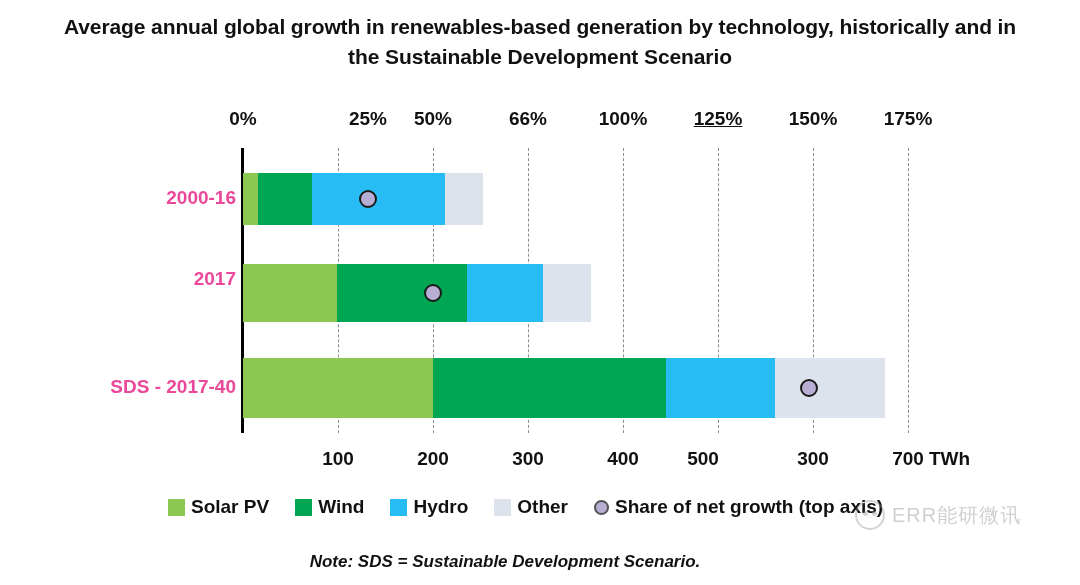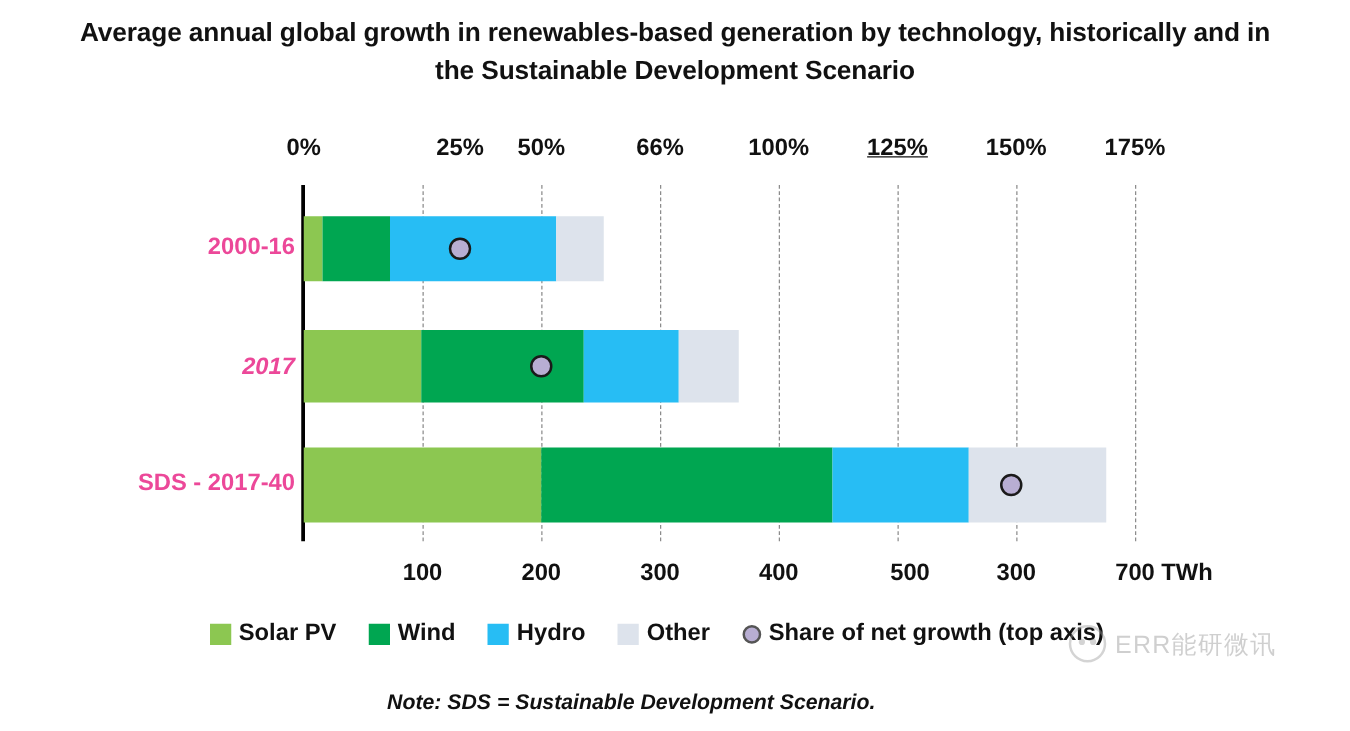--- a/index.html
+++ b/index.html
@@ -126,21 +126,21 @@
       <div class="tick-top" style="left: 623px;">100%</div>
       <div class="tick-top" style="left: 718px; text-decoration: underline;">125%</div>
       <div class="tick-top" style="left: 813px;">150%</div>
       <div class="tick-top" style="left: 908px;">175%</div>
     </div>
 
   <div class="axis-line"></div>
 
   <div class="cat-wrap" id="cat-wrap">
       <div class="cat-label" style="top: 39px;">2000-16</div>
-      <div class="cat-label" style="top: 135px; font-style: italic;">2017</div>
+      <div class="cat-label" style="top: 120px;">2017</div>
       <div class="cat-label" style="top: 228px;">SDS - 2017-40</div>
     </div>
 
   <div class="plot" id="plot">
       <div class="gridline" style="left: 95px;"></div>
       <div class="gridline" style="left: 190px;"></div>
       <div class="gridline" style="left: 285px;"></div>
       <div class="gridline" style="left: 380px;"></div>
       <div class="gridline" style="left: 475px;"></div>
       <div class="gridline" style="left: 570px;"></div>
@@ -167,21 +167,21 @@
       </div>
       <div class="marker" style="left: 566.2px; top: 240px; background: rgb(184, 174, 211);"></div>
     </div>
 
   <div class="bottom-axis" id="bottom-axis">
     <div class="unit-label">TWh</div>
   <div class="tick-bottom" style="left: 338px;">100</div>
       <div class="tick-bottom" style="left: 433px;">200</div>
       <div class="tick-bottom" style="left: 528px;">300</div>
       <div class="tick-bottom" style="left: 623px;">400</div>
-      <div class="tick-bottom" style="left: 728px;">500</div>
+      <div class="tick-bottom" style="left: 703px;">500</div>
       <div class="tick-bottom" style="left: 813px;">300</div>
       <div class="tick-bottom" style="left: 908px;">700</div>
     </div>
 
   <div class="legend" id="legend">
       <div class="legend-item">
         <span class="swatch" style="background: rgb(140, 199, 81);"></span>
         <span class="legend-label">Solar PV</span>
       </div>
       <div class="legend-item">

